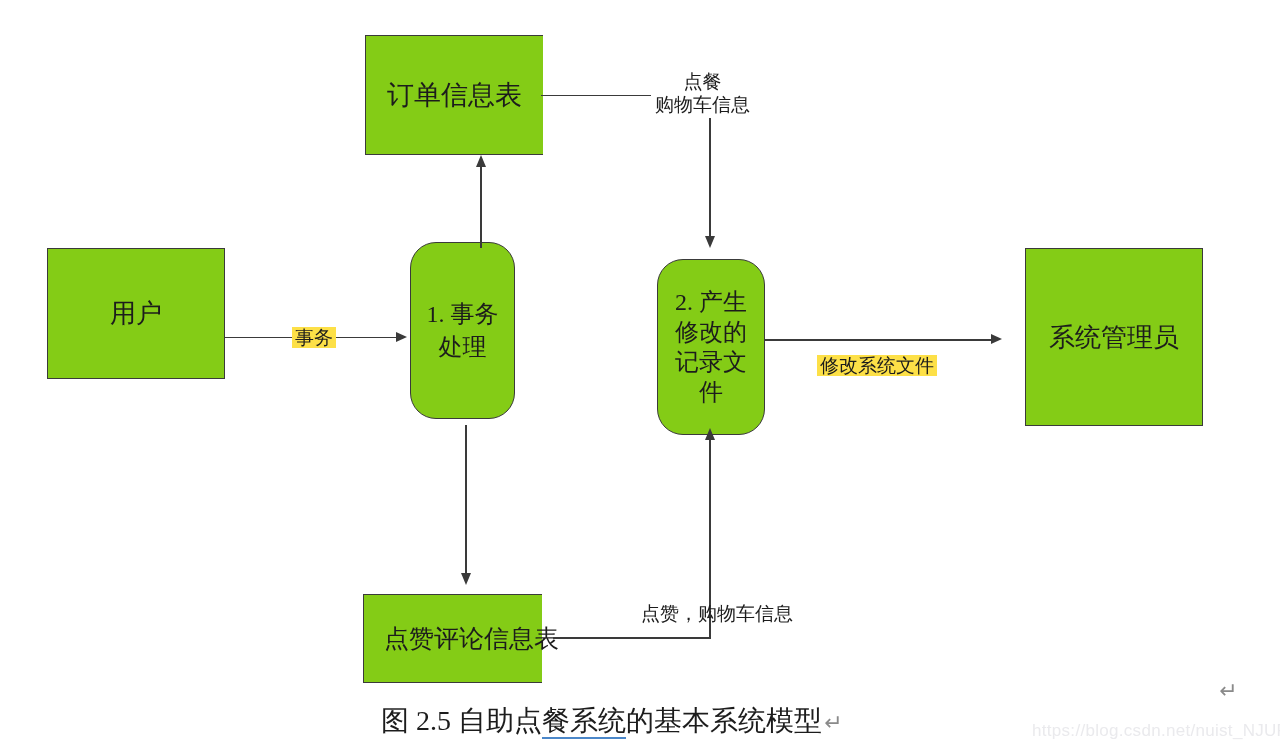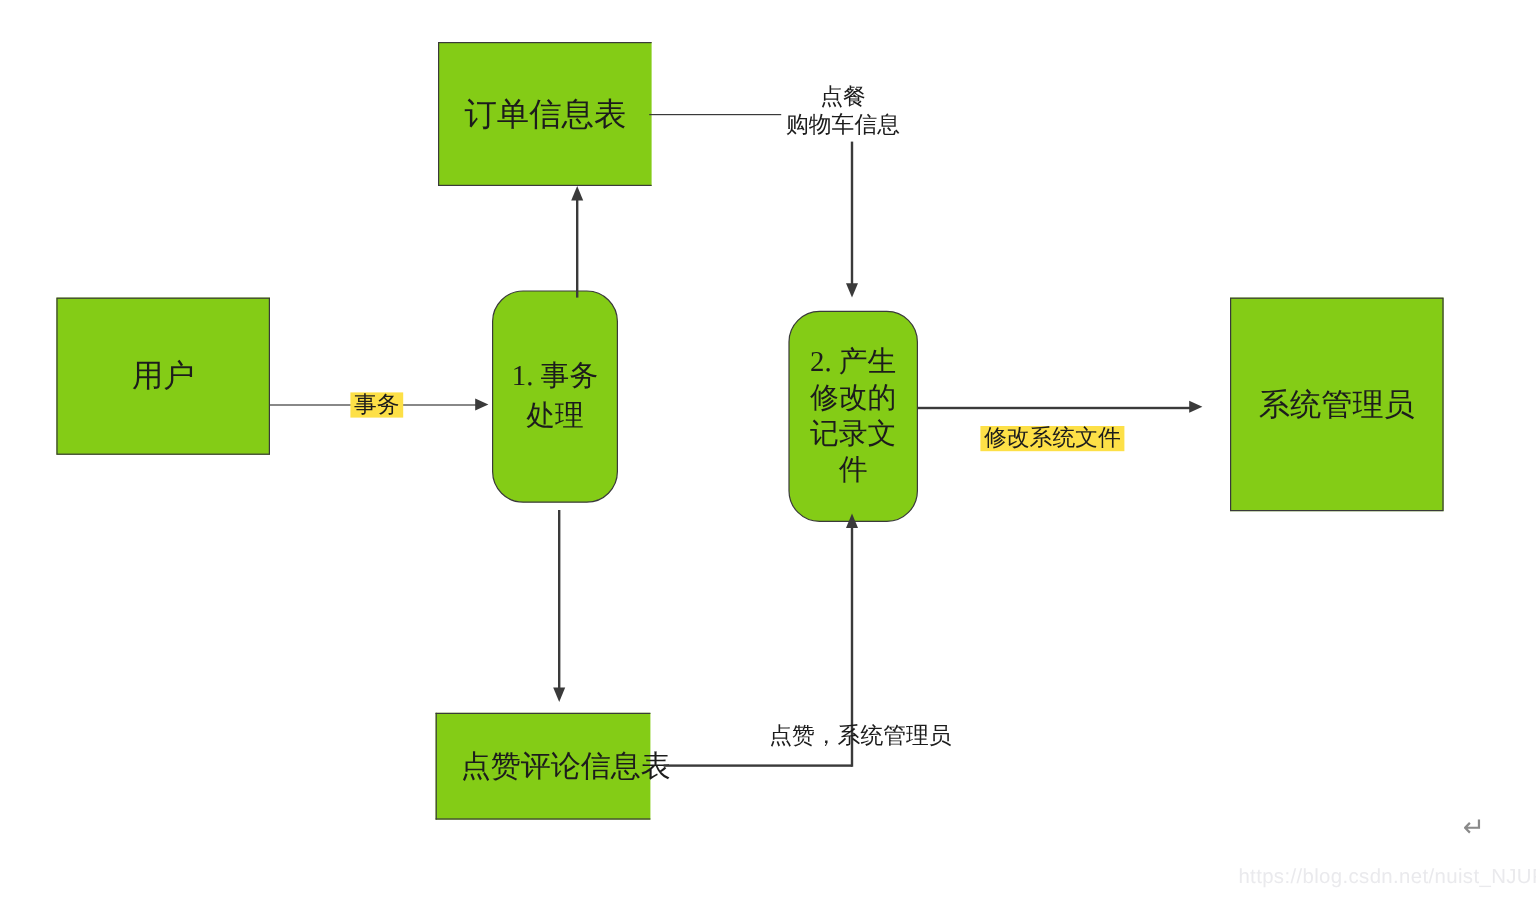--- a/index.html
+++ b/index.html
@@ -109,24 +109,27 @@
   <div class="flow-label" style="left:652px; top:70px; width:101px; text-align:center; line-height:23px;">
     <span>点餐</span><br>
     <span>购物车信息</span>
   </div>
   <div class="ln" style="left:709px; top:118px; width:1.6px; height:119px;"></div>
   <div class="ah ah-down" style="left:704.8px; top:236px;"></div>
 
   <div class="ln" style="left:553px; top:637px; width:157px; height:1.6px;"></div>
   <div class="ln" style="left:709px; top:439px; width:1.6px; height:200px;"></div>
   <div class="ah ah-up" style="left:704.8px; top:428px;"></div>
-  <span class="flow-label" style="left:641px; top:603px;">点赞，系统管理员</span>
+  <span class="flow-label" style="left:641px; top:603px;">点赞，购物车信息</span>
 
   <div class="ln" style="left:765px; top:339px; width:227px; height:1.6px;"></div>
   <div class="ah ah-right" style="left:991px; top:334px;"></div>
   <span class="flow-label on-line" style="left:817px; top:330px;margin-top:25px;">修改系统文件</span>
 
+  <div class="caption">
+    <span>图 2.5  自助点</span><span class="underlined">餐系统</span><span>的基本系统模型</span><span class="return-mark">↵</span>
+  </div>
 
   <span class="return-mark page-return">↵</span>
 
   <span class="watermark">https://blog.csdn.net/nuist_NJUPT</span>
 
 </div>
 
 </body></html>

